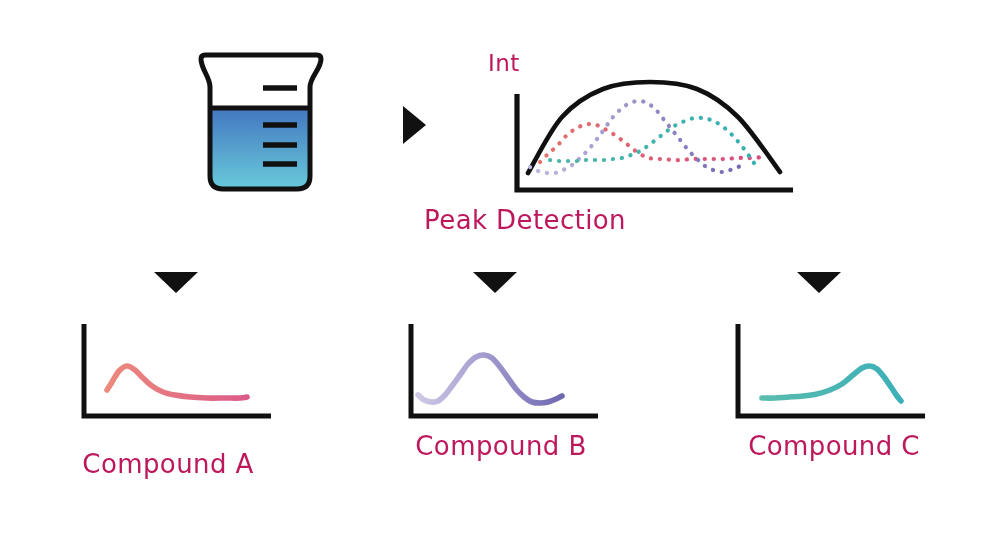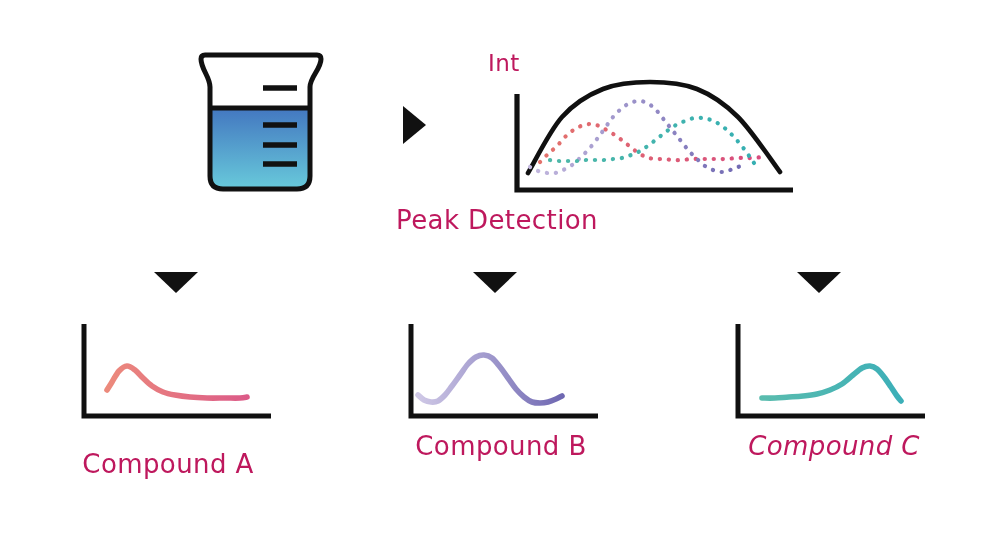--- a/index.html
+++ b/index.html
@@ -16,30 +16,30 @@
   }
   .axis-label{font-size:23px;}
   .title{font-size:26px;}
   .compound-label{font-size:26px;}
   svg{display:block;}
   
   #beaker{left:196px;top:51px;}
   #flow-arrow{left:403px;top:106px;}
   #int-label{left:488px;top:50px;width:60px;text-align:left;}
   #peak-chart{left:500px;top:70px;}
-  #peak-title{left:352px;top:205px;width:290px;}
+  #peak-title{left:336px;top:205px;width:290px;text-align:right;}
   #tri-a{left:154px;top:272px;}
   #tri-b{left:473px;top:272px;}
   #tri-c{left:797px;top:272px;}
   #chart-a{left:75px;top:320px;}
   #chart-b{left:402px;top:320px;}
   #chart-c{left:729px;top:320px;}
   #label-a{left:58px;top:449px;width:220px;}
   #label-b{left:391px;top:431px;width:220px;}
-  #label-c{left:724px;top:431px;width:220px;font-style:italic;}
+  #label-c{left:724px;top:431px;width:220px;}
 </style>
 </head>
 <body>
 
 <svg id="beaker" class="abs" width="130" height="143" viewBox="0 0 130 143">
   <defs>
     <linearGradient id="liquidGrad" x1="0" y1="0" x2="0" y2="1">
       <stop offset="0" stop-color="#4377c0"></stop>
       <stop offset="1" stop-color="#68cadb"></stop>
     </linearGradient>

